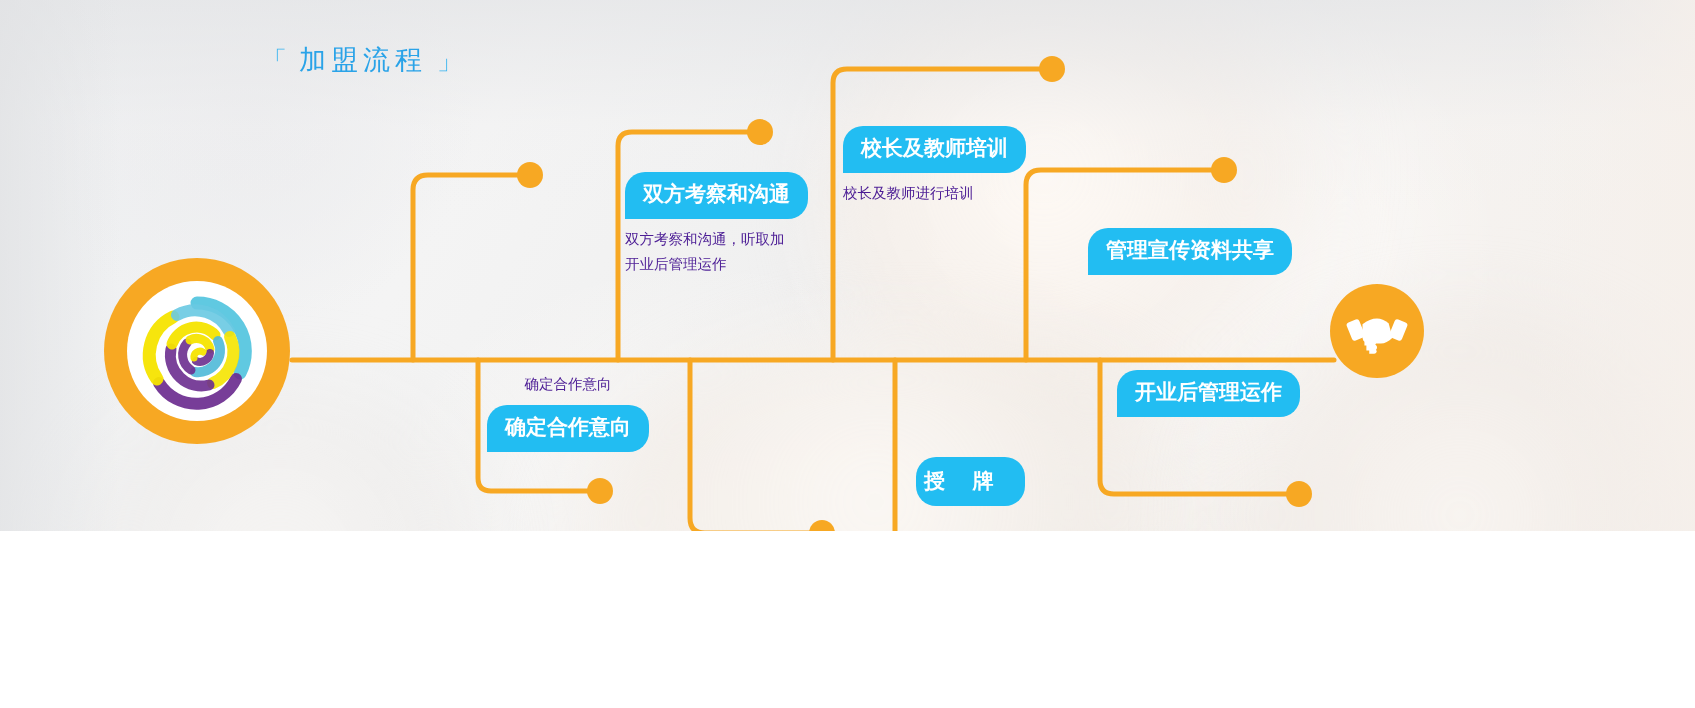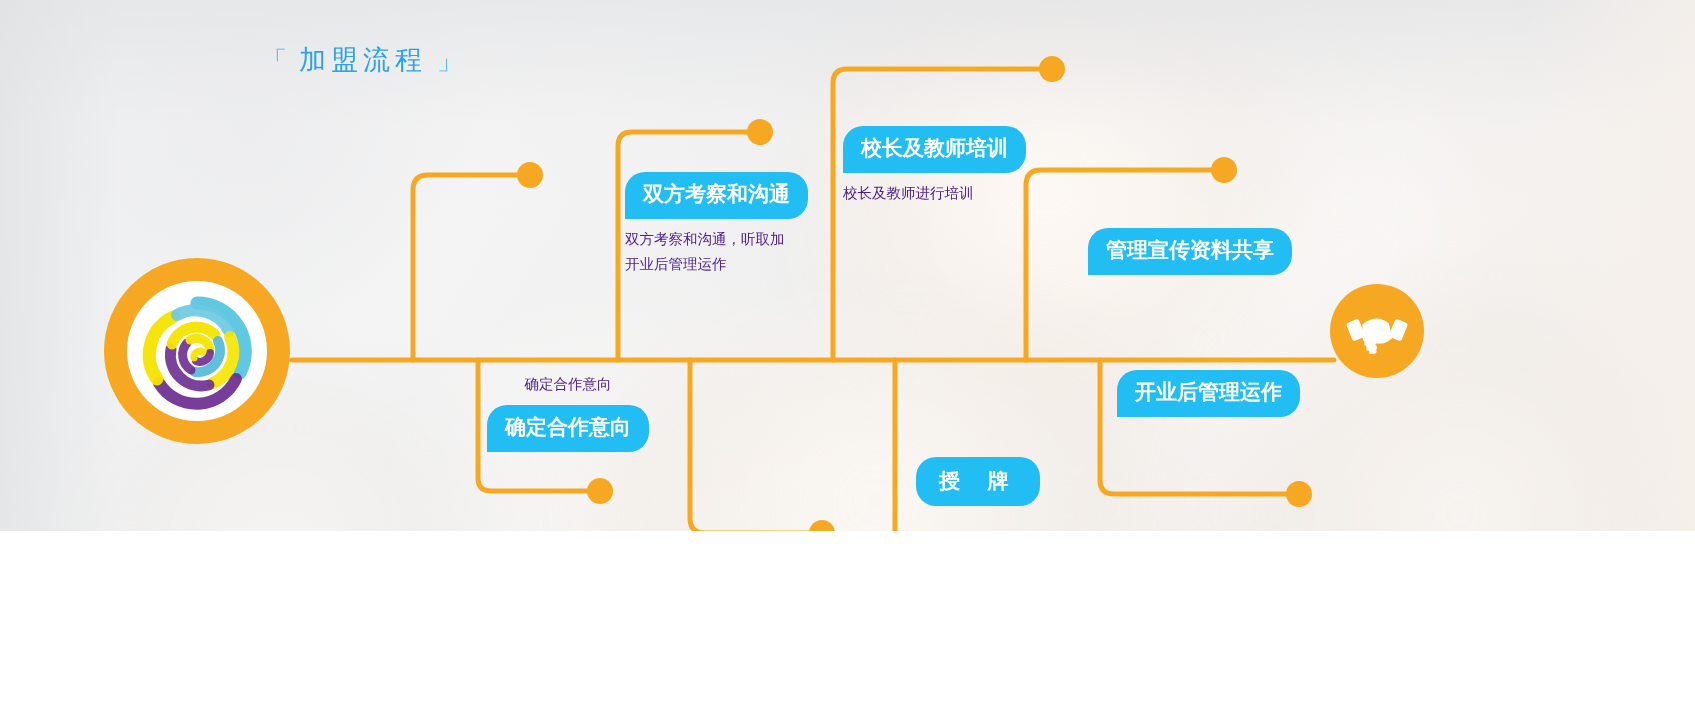--- a/index.html
+++ b/index.html
@@ -248,21 +248,21 @@
 开业后管理运作</div>
   </div>
 
 
   <div class="node" style="left:843px; top:126px;">
     <div class="pill r-tl">校长及教师培训</div>
     <div class="desc">校长及教师进行培训</div>
   </div>
 
   <div class="node" style="left:916px; top:457px;">
-    <div class="pill r-all sp2" style="padding:13px 20px 14px 23px;">授 牌</div>
+    <div class="pill r-all sp2" style="padding:13px 20px 14px 8px;">授 牌</div>
   </div>
 
   <div class="node" style="left:1048px; top:228px;margin-left:40px;">
     <div class="pill r-tl">管理宣传资料共享</div>
   </div>
 
   <div class="node" style="left:1117px; top:370px;">
     <div class="pill r-tl">开业后管理运作</div>
   </div>
 

